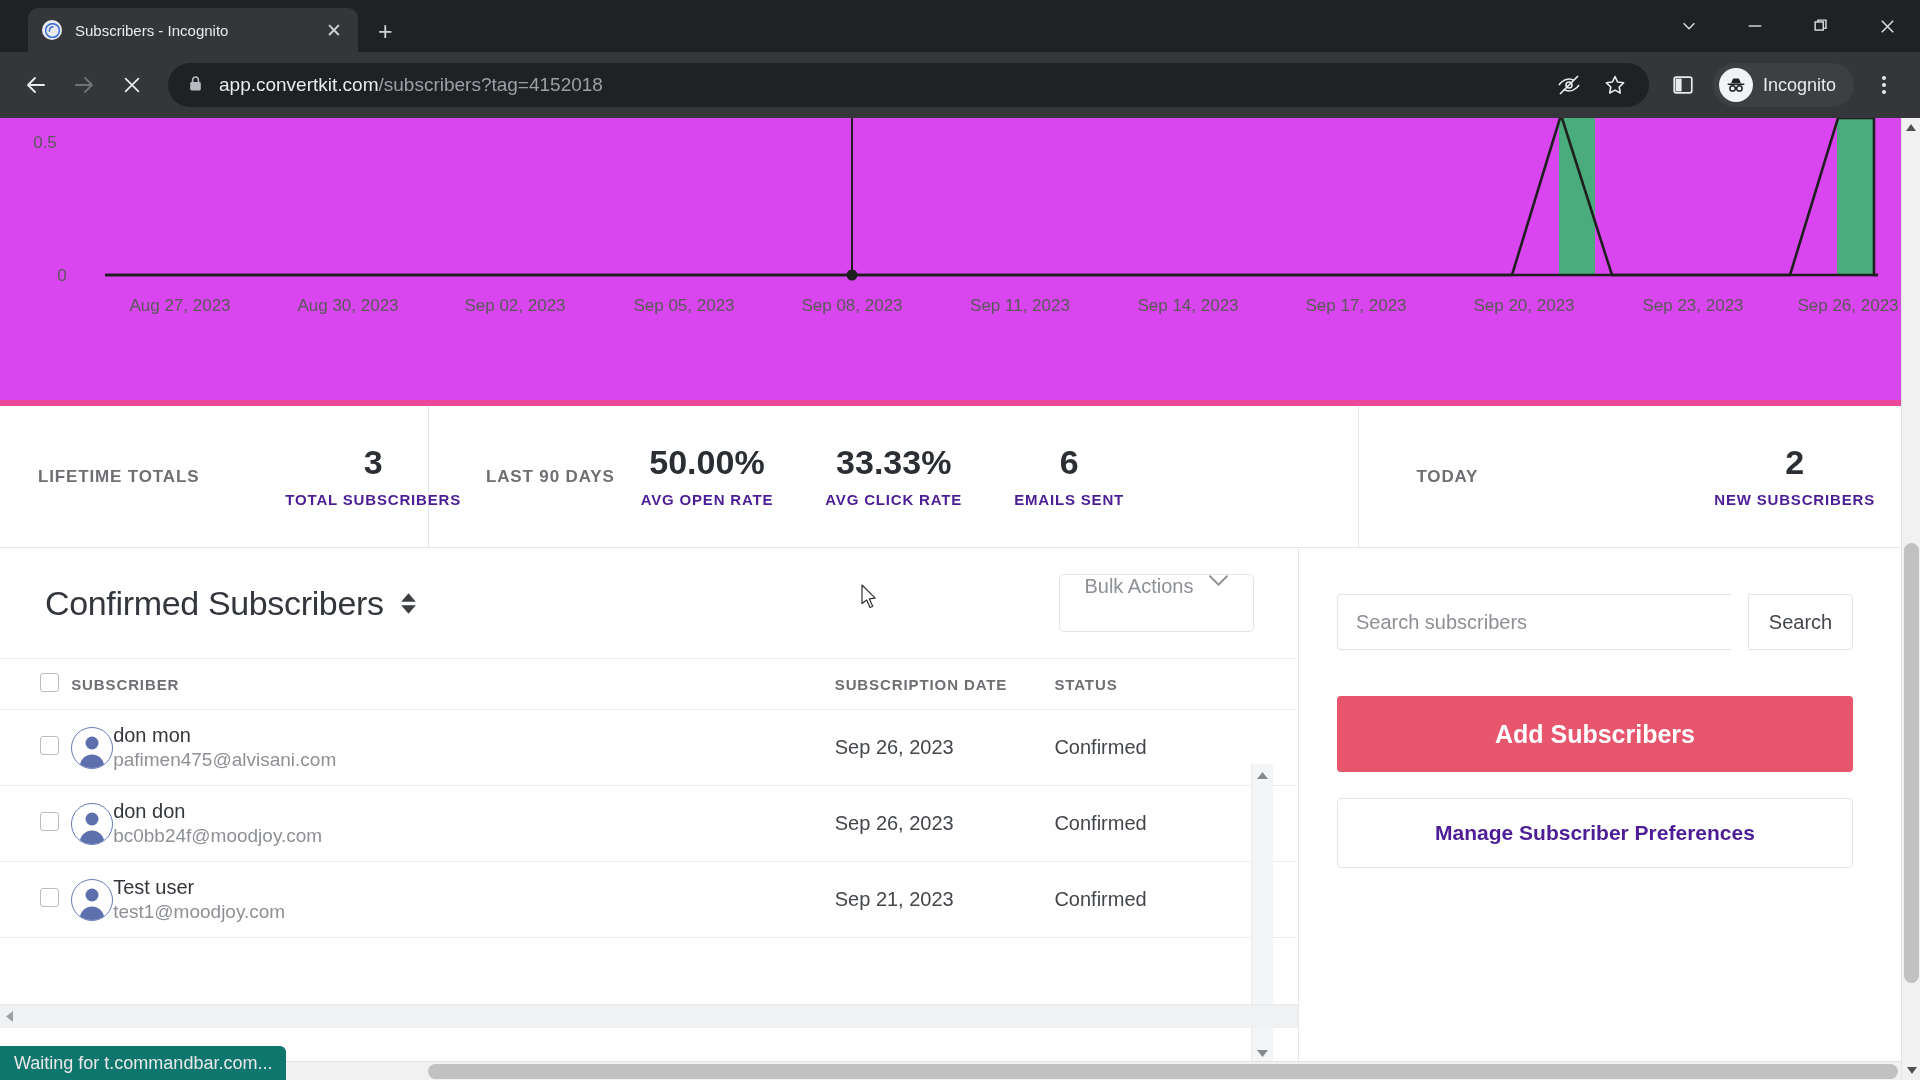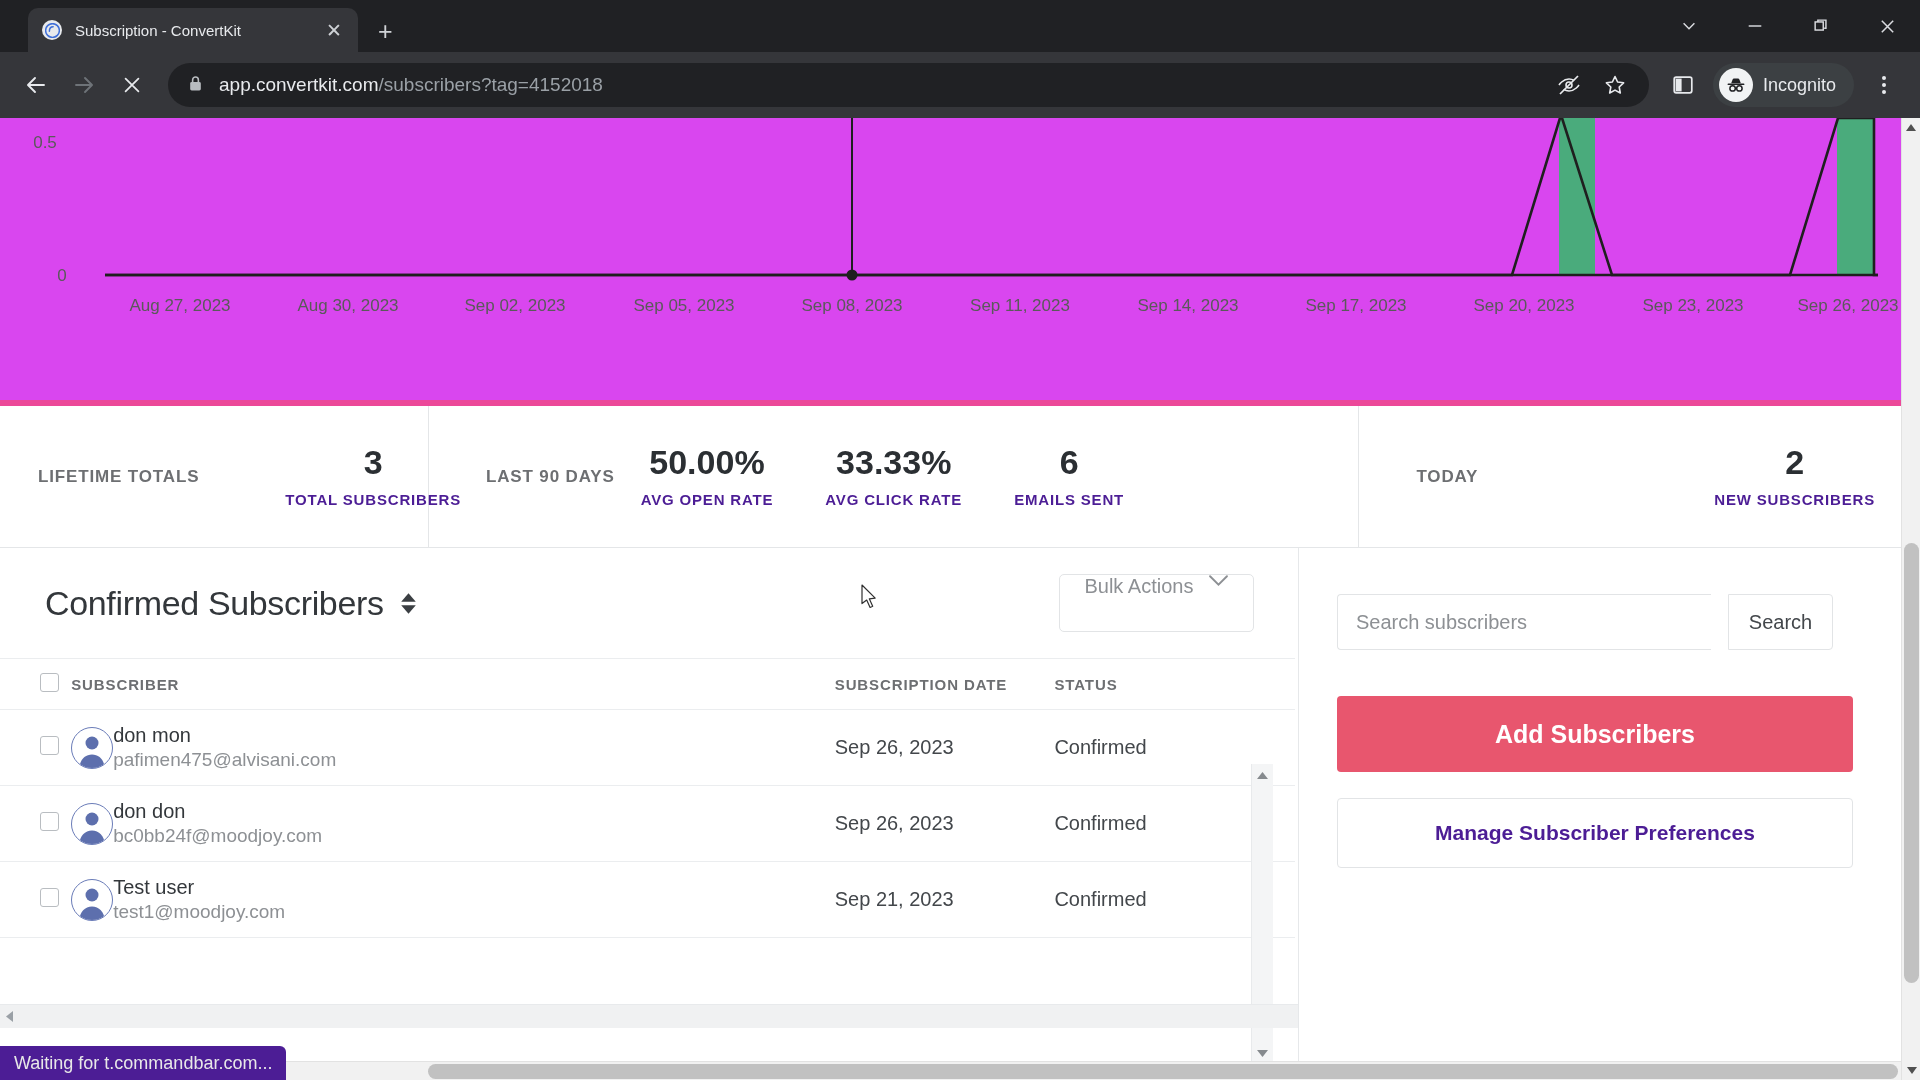--- a/index.html
+++ b/index.html
@@ -154,21 +154,21 @@
   }
   .inner-vscroll .arw { height:22px; display:flex; align-items:center; justify-content:center; }
   .inner-hscroll {
     position:absolute; left:0; bottom:52px; width:1320px; height:24px;
     background:#f0f1f2; display:flex; align-items:center; justify-content:space-between;
     padding:0 6px; border-top:1px solid #e8eaec;
   }
   .total-row { position:absolute; left:45px; bottom:8px; font-size:21px; color:#43474b; }
 
   
-  .search-row { display:flex; padding:46px 68px 0 38px; gap:17px;justify-content:flex-end; }
+  .search-row { display:flex; padding:46px 48px 0 38px; gap:17px;justify-content:flex-end; }
   .search-input {
     flex:1 1 auto; height:56px; border:1px solid #e2e4e6; border-right:none;
     border-radius:4px 0 0 4px; padding:0 18px; font-size:20px; color:#33373b;
     font-family:"Liberation Sans",sans-serif; background:#fff; outline:none;
   }
   .search-input::placeholder { color:#8d9094; }
   .search-btn {
     width:105px; height:56px; border:1px solid #e2e4e6; background:#fff;
     font-size:20px; color:#43474b; cursor:pointer; border-radius:0 4px 4px 0;
     font-family:"Liberation Sans",sans-serif;
@@ -210,42 +210,42 @@
     background:#f1f1f1; border-top:1px solid #e2e2e2;
   }
   .page-hscroll .thumb {
     position:absolute; left:428px; top:2px; width:1470px; height:15px;
     background:#c1c1c1; border-radius:8px;
   }
 
   
   .status-bubble {
     position:absolute; left:0; bottom:0; height:34px; max-width:430px;
-    background:#4c1d95; color:#e8e8e8; font-size:18px;
+    background:#0f766e; color:#e8e8e8; font-size:18px;
     display:flex; align-items:center; padding:0 14px;
     border-top-right-radius:6px; z-index:40; white-space:nowrap;
   }
 
   
   .cursor { position:absolute; left:861px; top:466px; z-index:60; pointer-events:none; }
 </style>
 </head>
 <body>
 
 <div class="browser">
 
   <div class="titlebar">
     <div class="tab">
       <span class="tab-favicon">
         <svg width="15" height="15" viewBox="0 0 24 24">
           <circle cx="12" cy="12" r="11" fill="none" stroke="#3f6fd8" stroke-width="2.4"></circle>
           <path d="M7 13c0-4 2.5-7 6-7" fill="none" stroke="#3f6fd8" stroke-width="2.4" stroke-linecap="round"></path>
         </svg>
       </span>
-      <span class="tab-title">Subscription - ConvertKit</span>
+      <span class="tab-title">Subscribers - Incognito</span>
       <span class="tab-close">✕</span>
     </div>
     <div class="newtab">+</div>
 
     <div class="wincontrols">
       <div class="wc">
         <svg width="18" height="18" viewBox="0 0 20 20">
             <path d="M4 7l6 6 6-6" fill="none" stroke="#dadce0" stroke-width="1.6"></path>
           </svg>
       </div>

